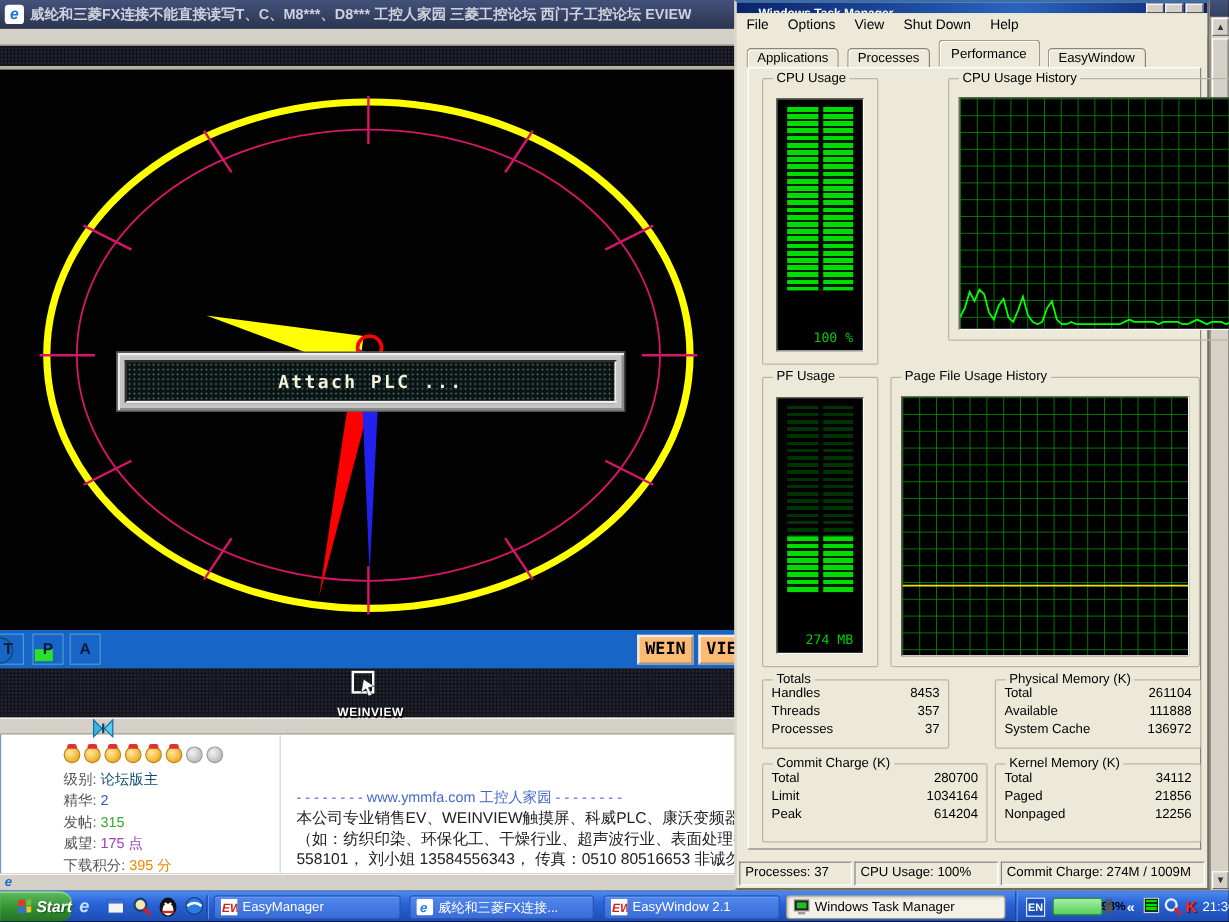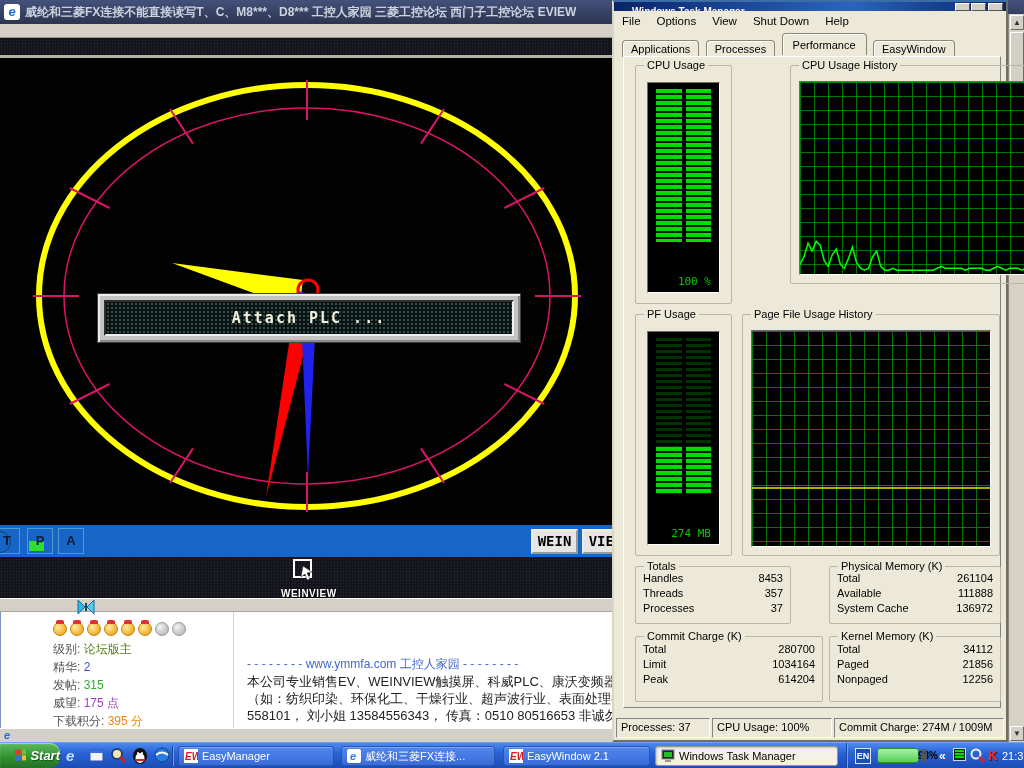--- a/index.html
+++ b/index.html
@@ -43,21 +43,21 @@
     background-image:radial-gradient(#335050 0.8px,transparent 1px);background-size:4px 4px;
     border:2px solid;border-color:#2e2e2e #efefef #efefef #2e2e2e;box-sizing:border-box;
     display:flex;align-items:center;justify-content:center;}
   .plc-text{color:#f2f2da;font-family:"DejaVu Sans Mono",monospace;font-weight:bold;font-size:15px;letter-spacing:2px;}
   .hmi-bar{position:absolute;left:0;top:525px;width:612px;height:32px;background:#1765c6;}
   .tpa{position:absolute;top:3px;width:26px;height:26px;border:1px solid #4f9ad0;box-sizing:border-box;
     color:#0a1a3a;font-weight:bold;font-size:13px;text-align:center;line-height:24px;}
   .tpa .t-ring{position:absolute;left:-6px;top:2px;width:20px;height:20px;border:1px solid #0a4a6a;border-radius:50%;}
   .tpa .p-green{position:absolute;left:1px;bottom:2px;width:15px;height:10px;background:#2ce02c;}
   .tpa .letter{position:relative;}
-  .hmi-btn{position:absolute;top:4px;height:25px;background:#e5e5e5;border:2px outset #efece2;box-sizing:border-box;
+  .hmi-btn{position:absolute;top:4px;height:25px;background:#fdba74;border:2px outset #efece2;box-sizing:border-box;
     color:#000;font-family:"DejaVu Sans Mono",monospace;font-weight:bold;font-size:14px;text-align:center;line-height:20px;}
   .deskicon{position:absolute;left:281px;top:558px;width:46px;text-align:center;}
   .deskicon-label{color:#fff;font-size:10px;font-weight:bold;margin-top:2px;text-shadow:1px 1px 1px #000;letter-spacing:.5px;}
 
   
   .tm{position:absolute;left:612px;top:0;width:396px;height:742px;background:#ece9d8;
     border:2px solid;border-color:#3a6ea5 #716f64 #716f64 #d9d6c8;box-sizing:border-box;}
   .tm-titlebar{position:absolute;left:0;top:0;right:0;height:9px;background:linear-gradient(90deg,#0a246a,#2a64c0 60%,#0a246a);overflow:hidden;}
   .tm-titlebar .tm-title-text{color:#fff;font-weight:bold;font-size:10px;margin-left:18px;position:relative;top:-1px;}
   .tm-winbtn{position:absolute;top:1px;width:15px;height:8px;background:#d4d0c8;border:1px solid;border-color:#fff #555 #555 #fff;box-sizing:border-box;}
@@ -125,21 +125,21 @@
     <div class="sb-btn">▲</div>
     <div class="sb-thumb"></div>
     <div class="sb-btn" style="position:absolute;bottom:1px;">▼</div>
   </div>
 
   <div class="ie-chrome-strip"></div>
   <div class="forum">
     <div class="forum-divider"></div>
     <div class="abs" style="left:52px;top:10px;"><span class="medal gold"></span><span class="medal gold"></span><span class="medal gold"></span><span class="medal gold"></span><span class="medal gold"></span><span class="medal gold"></span><span class="medal gray"></span><span class="medal gray"></span></div>
     <div class="abs" style="left:52px;top:28px;">
-      <div class="stat-row"><span>级别:</span> <span style="color: #4d7c0f;">论坛版主</span></div>
+      <div class="stat-row"><span>级别:</span> <span style="color: #0c4a6e;">论坛版主</span></div>
       <div class="stat-row"><span>精华:</span> <span style="color: rgb(51, 85, 204);">2</span></div>
       <div class="stat-row"><span>发帖:</span> <span style="color: rgb(51, 170, 51);">315</span></div>
       <div class="stat-row"><span>威望:</span> <span style="color: rgb(153, 68, 187);">175 点</span></div>
       <div class="stat-row"><span>下载积分:</span> <span style="color: rgb(238, 136, 0);">395 分</span></div>
     </div>
     <div class="abs" style="left:246px;top:44px;width:366px;overflow:hidden;">
       <div class="sig-header">- - - - - - - - www.ymmfa.com 工控人家园 - - - - - - - -</div>
       <div class="sig-line">本公司专业销售EV、WEINVIEW触摸屏、科威PLC、康沃变频器、日本高</div>
       <div class="sig-line">（如：纺织印染、环保化工、干燥行业、超声波行业、表面处理行业、照</div>
       <div class="sig-line">558101， 刘小姐 13584556343， 传真：0510 80516653 非诚勿扰●</div>

